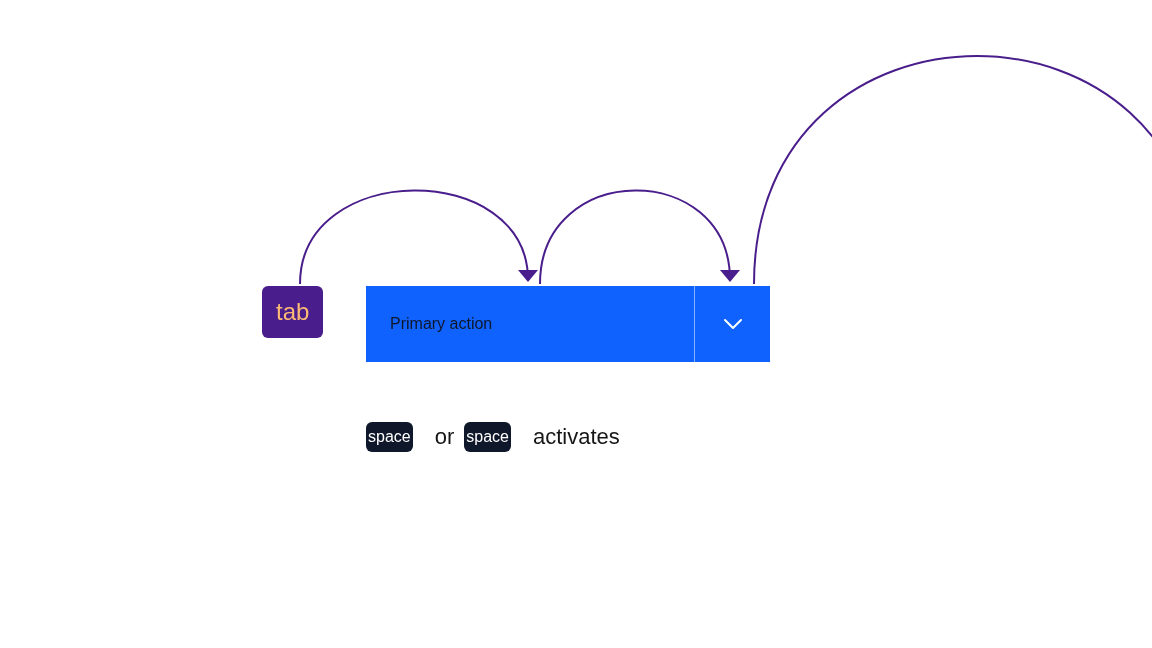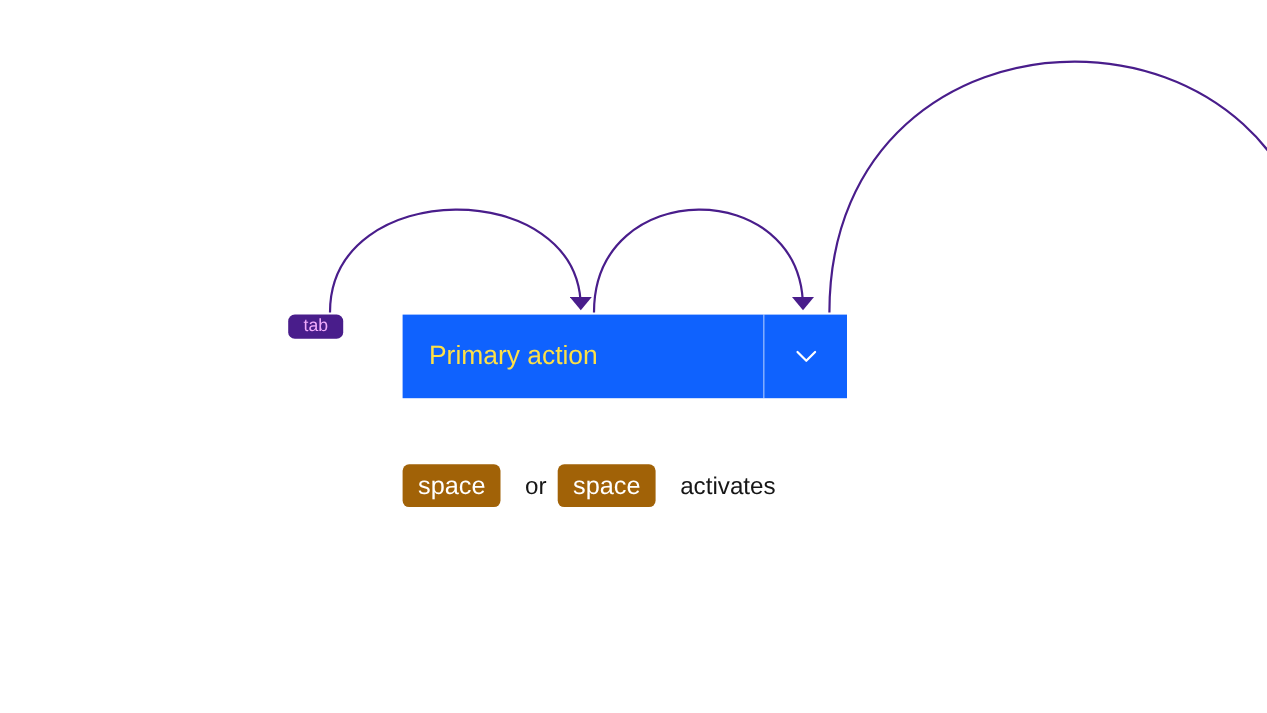--- a/index.html
+++ b/index.html
@@ -13,37 +13,37 @@
       background: #ffffff;
       font-family: -apple-system, BlinkMacSystemFont, "Segoe UI", Helvetica, Arial, sans-serif;
       position: relative;
       overflow: hidden;
     }
     .tab-key {
       position: absolute;
       left: 262px;
       top: 286px;
       background: #491d8b;
-      color: #f0abfc;
-      font-size: 16px;
-      padding: 2px 14px;
+      color: #fdba74;
+      font-size: 24px;
+      padding: 12px 14px;
       border-radius: 6px;
       font-weight: 400;
     }
     .primary-button-group {
       position: absolute;
       left: 366px;
       top: 286px;
       display: flex;
       height: 76px;
     }
     .primary-button {
       background: #0f62fe;
-      color: #fde047;
-      font-size: 24px;
+      color: #0f172a;
+      font-size: 16px;
       padding: 12px 24px;
       width: 328px;
       display: flex;
       align-items: center;
       border: none;
       cursor: pointer;
       font-family: inherit;
     }
     .dropdown-button {
       background: #0f62fe;
@@ -64,24 +64,24 @@
       position: absolute;
       left: 366px;
       top: 422px;
       display: flex;
       align-items: center;
       gap: 10px;
       font-size: 22px;
       color: #161616;
     }
     .key-badge {
-      background: #a16207;
+      background: #0f172a;
       color: #ffffff;
-      font-size: 23px;
-      padding: 6px 14px;
+      font-size: 16px;
+      padding: 6px 2px;
       border-radius: 6px;
       font-weight: 400;
     }
     .connector-text {
       color: #161616;
       margin-left: 12px;
     }
     .arrows-svg {
       position: absolute;
       left: 0;

